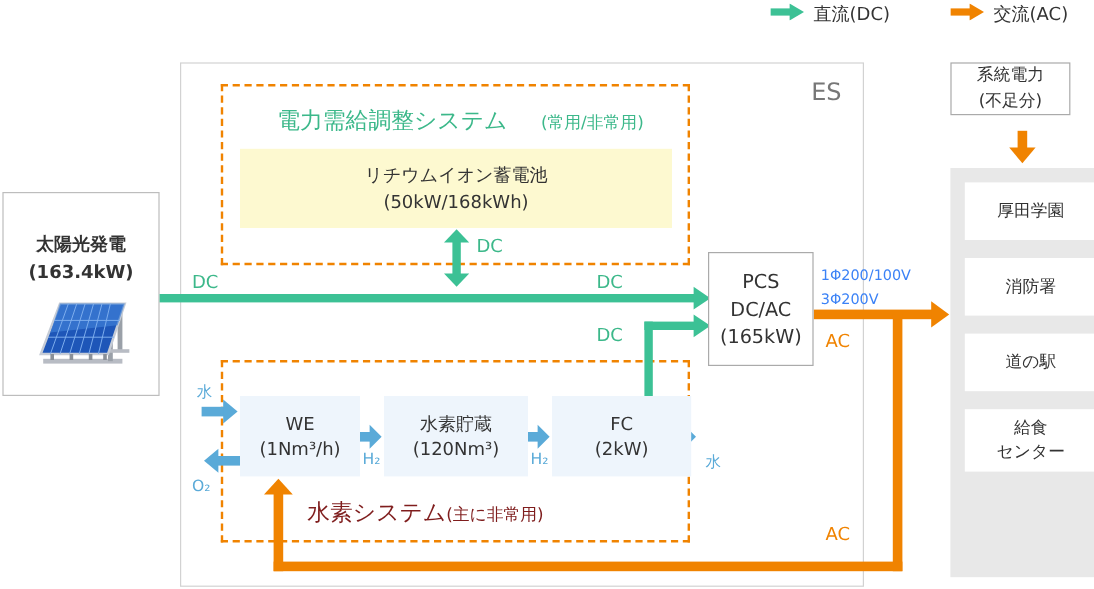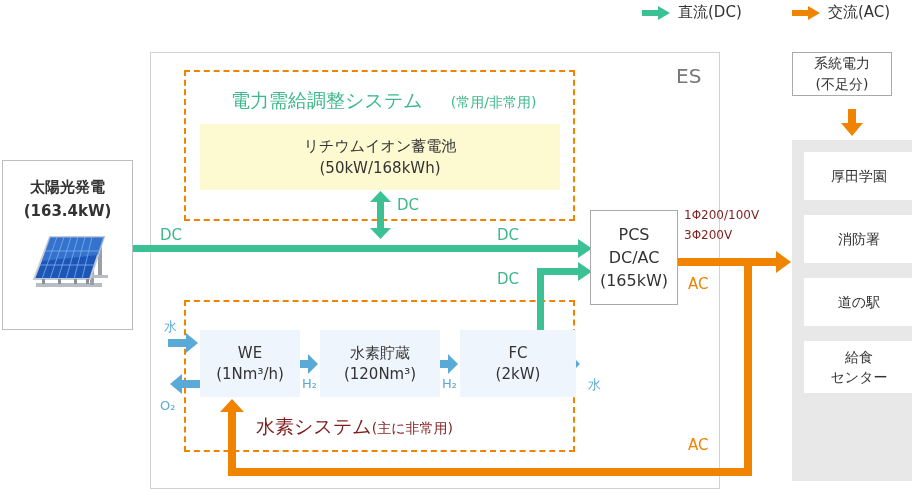--- a/index.html
+++ b/index.html
@@ -1,33 +1,33 @@
 <!DOCTYPE html>
 <html><head>
 <meta charset="utf-8">
 <style>
   html, body { margin:0; padding:0; }
   body { width:912px; height:491px; position:relative; background:#ffffff; overflow:hidden;
          font-family:"DejaVu Sans","Liberation Sans",sans-serif; color:#333; }
   .abs { position:absolute; }
   .box { position:absolute; box-sizing:border-box; }
   .center { display:flex; flex-direction:column; align-items:center; justify-content:center; text-align:center; }
-  .legend-item { position:absolute; top:3px; display:flex; align-items:center; font-size:15px; color:#333; }
+  .legend-item { position:absolute; top:3px; display:flex; align-items:flex-start; font-size:15px; color:#333; }
   .legend-arrow { width:28px; height:14px; margin-right:8px; }
   .es-box { left:150px; top:52px; width:570px; height:437px; border:1.5px solid #d2d2d2; }
   .es-label { left:676px; top:64px; font-size:20px; color:#777; }
   .dashed { border:2px dashed #f08300; }
   .sys-title-green { color:#3cb88a; font-size:19px;margin-left:28px; }
   .sys-title-blue { color:#7f1d1d; font-size:19px; }
   .small-paren { font-size:14px; }
   .battery { left:200px; top:124px; width:360px; height:66px; background:#fdf9d0; font-size:15px; line-height:22px; }
   .solar { left:2px; top:160px; width:131px; height:170px; border:1.5px solid #bdbdbd; background:#fff; }
-  .solar-title { font-size:15px; font-weight:bold; line-height:24px; margin-top:14px; }
+  .solar-title { font-size:15px; font-weight:bold; line-height:24px; margin-top:30px; }
   .pcs { left:590px; top:210px; width:88px; height:95px; border:1.5px solid #aaa; background:#fff; font-size:16px; line-height:23px; }
-  .volt { font-size:12px; color:#7f1d1d; line-height:20px; }
+  .volt { font-size:12px; color:#3b82f6; line-height:20px;margin-top:14px; }
   .dc-label { position:absolute; color:#3cb88a; font-size:15px; }
   .ac-label { position:absolute; color:#f08300; font-size:15px; }
   .h2-box { position:absolute; top:330px; height:67px; background:#eef5fc; font-size:15px; line-height:21px; }
   .sub-label { position:absolute; color:#5aaad8; font-size:13px; }
   .grid-box { left:792px; top:52px; width:100px; height:44px; border:1.5px solid #aaa; background:#fff; font-size:14px; line-height:21px; }
   .loads-col { left:792px; top:140px; width:120px; height:341px; background:#e8e8e8; }
   .load { position:absolute; left:12px; width:110px; background:#fff; font-size:14px; line-height:20px; }
   svg.overlay { position:absolute; left:0; top:0; }
 </style>
 </head>

